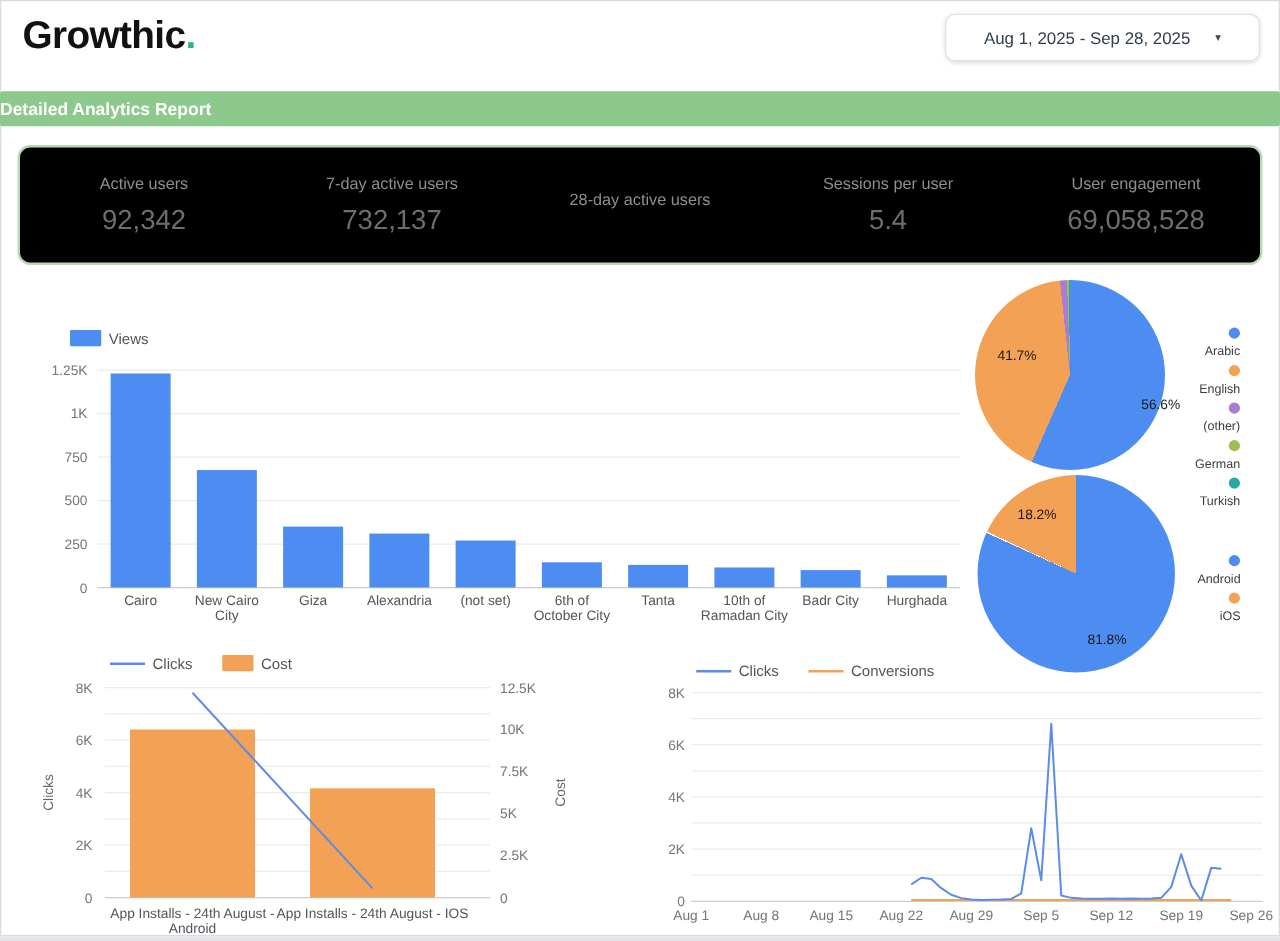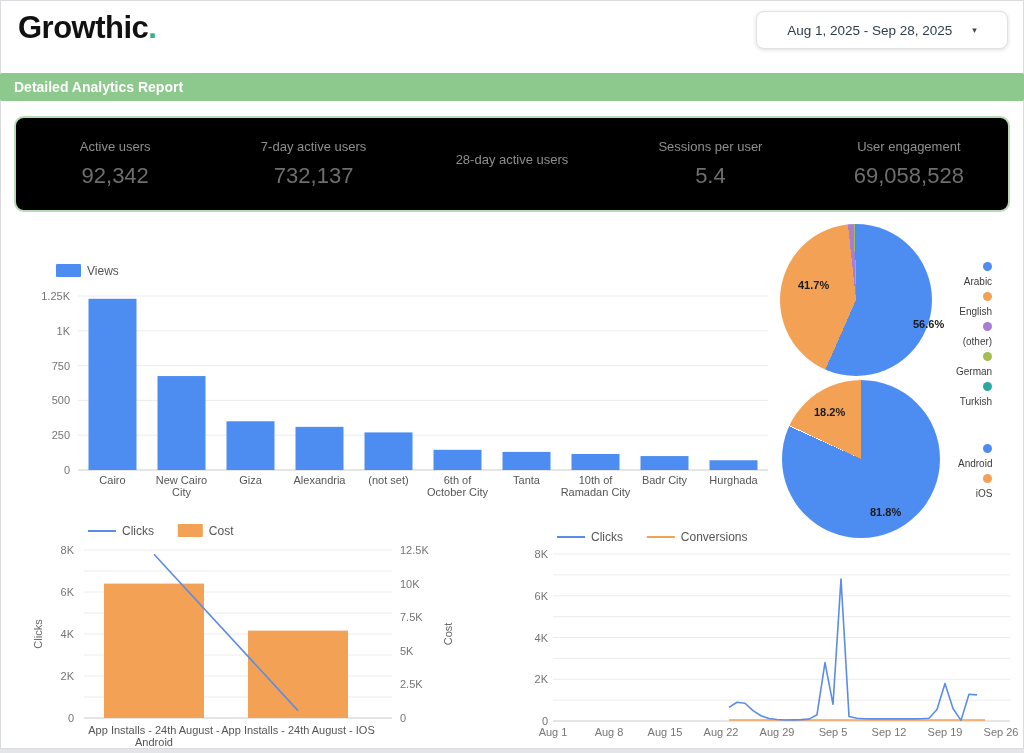--- a/index.html
+++ b/index.html
@@ -8,38 +8,38 @@
         box-shadow:inset 0 0 0 1px #d9dbde;border-bottom:4px solid #e3e5e8;box-sizing:border-box;}
   
   .logo{position:absolute;left:18px;top:10px;font-size:31px;font-weight:800;color:#111;letter-spacing:-0.5px;}
   .logo .dot{color:#2eb57c;}
   .datebox{position:absolute;right:16px;top:11px;width:250px;height:36px;background:#fff;border:1px solid #e2e2e2;
            border-radius:8px;box-shadow:0 1px 4px rgba(0,0,0,.14);display:flex;align-items:center;justify-content:center;
            gap:20px;font-size:13.5px;color:#2f3e4d;cursor:pointer;}
   .datebox .caret{font-size:9px;color:#444;}
   
   .banner{position:absolute;top:73px;left:0;width:1024px;height:28px;background:#8dc98d;color:#fff;
-          font-weight:bold;font-size:14px;line-height:28px;padding-left:14px;box-sizing:border-box;border-radius:2px;}
+          font-weight:bold;font-size:14px;line-height:28px;box-sizing:border-box;border-radius:2px;}
   
   .stats{position:absolute;top:116px;left:14px;width:996px;height:96px;border:2px solid #b5dab5;border-radius:10px;
          display:flex;align-items:center;box-sizing:border-box;background:#000000;}
   .stat{flex:1;text-align:center;}
   .stat .lbl{font-size:13px;color:#8e8e8e;margin-bottom:9px;}
   .stat .val{font-size:22px;color:#6e6e6e;}
   
   .chartbox{position:absolute;}
   #bar-chart{left:28px;top:258px;width:748px;height:258px;}
   #pie1{left:780px;top:222px;width:244px;height:156px;}
   #pie2{left:780px;top:378px;width:244px;height:168px;}
   #combo-chart{left:28px;top:516px;width:436px;height:237px;}
   #line-chart{left:532px;top:524px;width:492px;height:229px;}
   .pie{position:absolute;border-radius:50%;}
   #pie1 .pie{left:0;top:2px;width:152px;height:152px;}
   #pie2 .pie{left:2px;top:2px;width:158px;height:158px;}
-  .pct{position:absolute;font-size:11px;font-weight:bold;color:#1a1a1a;}
+  .pct{position:absolute;font-size:11px;font-weight:normal;color:#1a1a1a;}
   #pie1 .pct-a{left:133px;top:96px;}
   #pie1 .pct-b{left:18px;top:57px;}
   #pie2 .pct-a{left:90px;top:128px;}
   #pie2 .pct-b{left:34px;top:28px;}
   .pielegend{position:absolute;list-style:none;margin:0;padding:0;}
   #pie1 .pielegend{left:176px;top:40px;}
   #pie2 .pielegend{left:178px;top:66px;}
   .pielegend li{display:flex;align-items:flex-end;gap:5px;font-size:10px;color:#3c3c3c;margin-bottom:5px;cursor:pointer;flex-direction:column;}
   .pielegend .dot{width:9px;height:9px;border-radius:50%;display:inline-block;}
   svg{display:block;}

